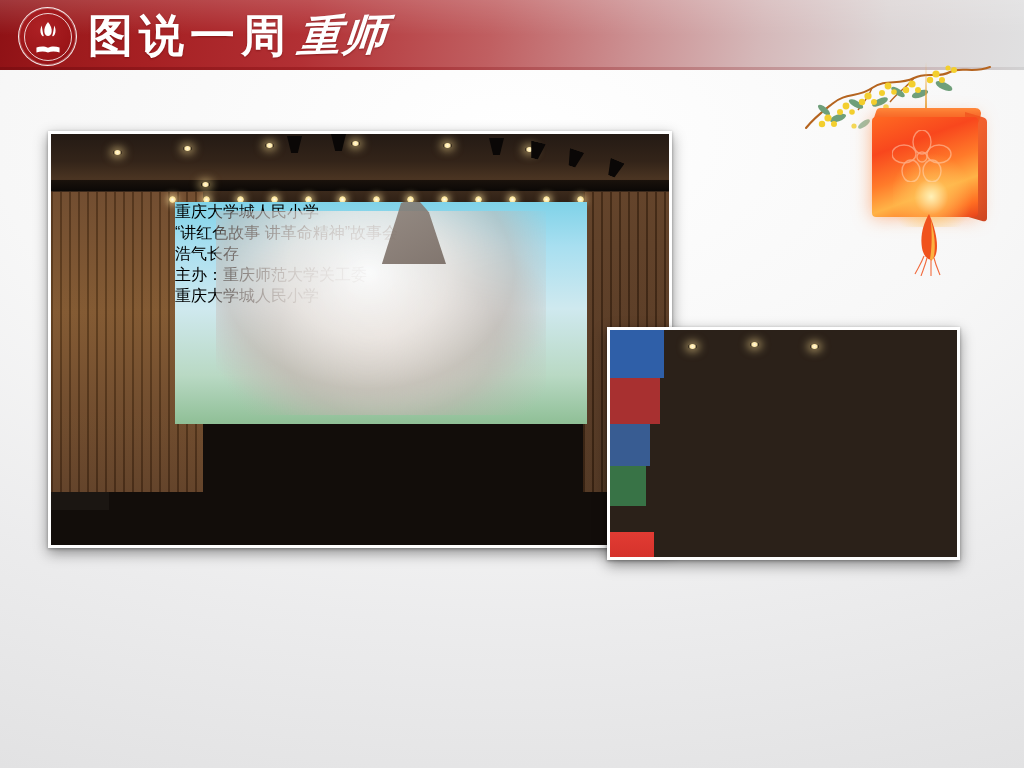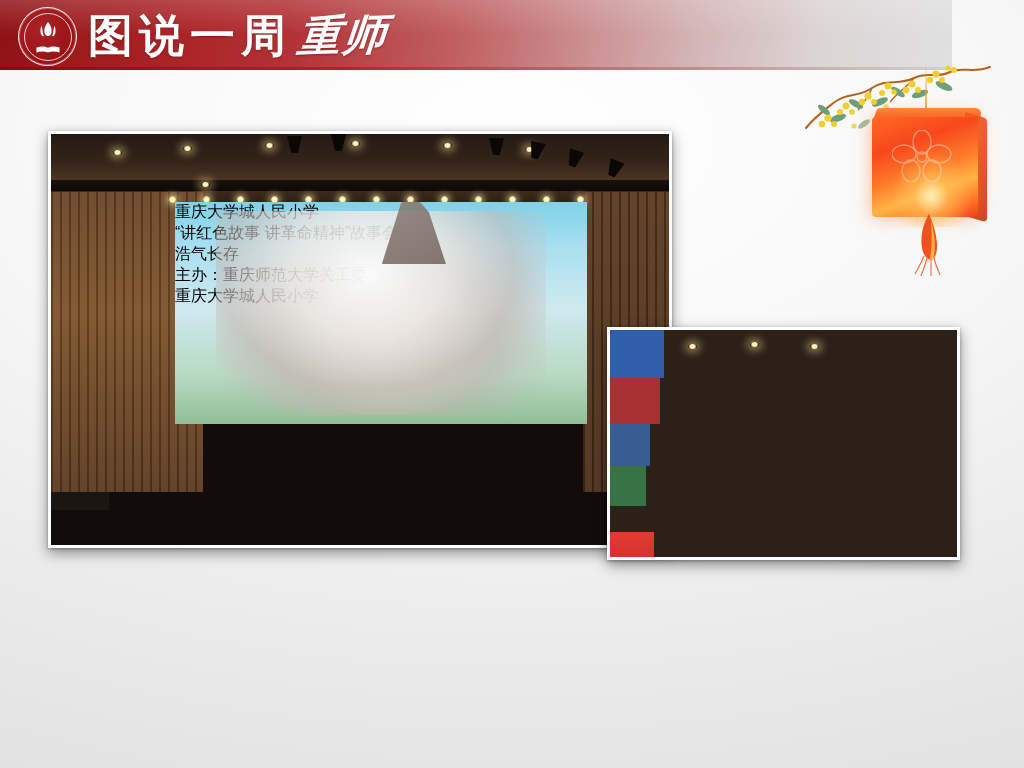--- a/index.html
+++ b/index.html
@@ -9,21 +9,21 @@
     background:#ffffff;
   }
   #slide{
     position:absolute;inset:0;width:1024px;height:768px;overflow:hidden;
     background:
       radial-gradient(120% 90% at 50% 18%, #ffffff 0%, #f7f7f7 42%, #ececed 70%, #e2e2e3 100%);
   }
 
   
   .header{
-    position:absolute;left:0;top:0;width:952px;height:70px;
+    position:absolute;left:0;top:0;width:1024px;height:70px;
     background:linear-gradient(100deg,
       #8e1115 0%, #9c1a1c 7%, #a62023 15%, #b23034 30%,
       #c05f61 48%, #cc9193 62%, #d5b8b9 74%, #dcd5d5 86%, #e0e0e1 100%);
     overflow:hidden;
   }
   .header:after{
     content:"";position:absolute;left:0;bottom:0;width:100%;height:3px;
     background:linear-gradient(90deg,#7c0d11 0%,#a32226 35%,#cfcfd0 100%);
     opacity:.85;
   }

